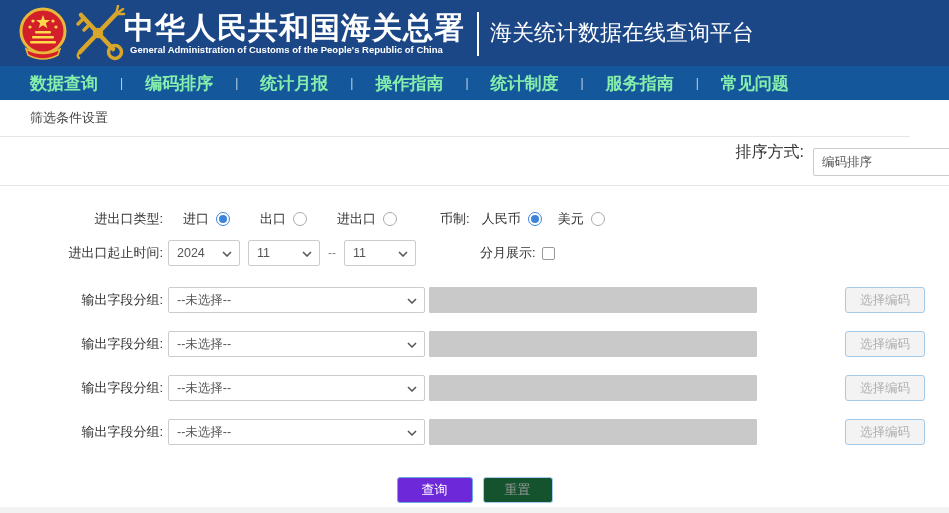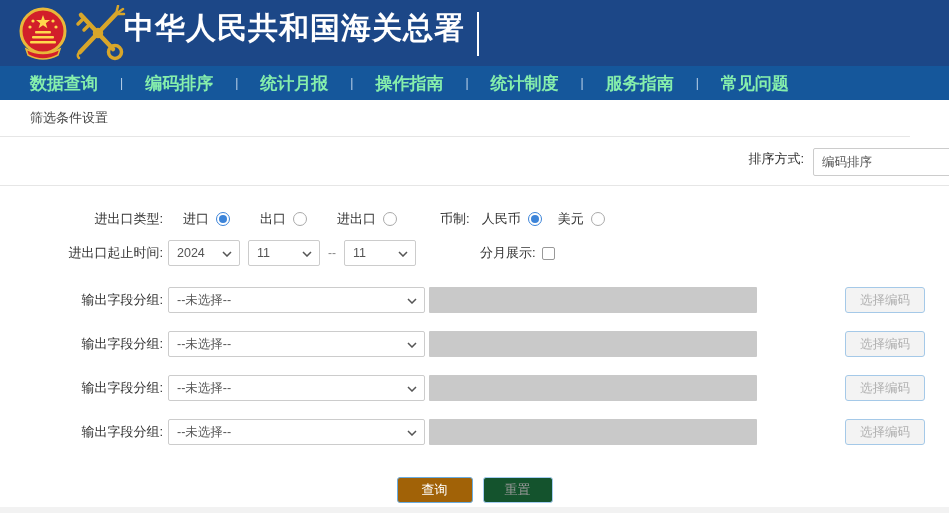--- a/index.html
+++ b/index.html
@@ -20,21 +20,21 @@
   .nav { position:absolute; left:0; top:66px; width:949px; height:34px; background:#15579b; display:flex; align-items:center; padding-left:30px; }
   .nav-item { color:#86efac; font-size:17px; font-weight:bold; cursor:pointer; white-space:nowrap; }
   .nav-sep { color:#bcd2ea; font-size:12px; margin:0 22px; }
 
   
   .section-title-row { position:absolute; left:0; top:100px; width:910px; height:37px; border-bottom:1px solid #e6e6e6; display:flex; align-items:center; padding-left:30px; }
   .section-title { font-size:13px; color:#444; }
 
   
   .sort-row { position:absolute; left:0; top:138px; width:949px; height:48px; border-bottom:1px solid #e6e6e6; }
-  .sort-label { position:absolute; right:145px; top:12px; font-size:13px; color:#333; }
+  .sort-label { position:absolute; right:145px; top:4px; font-size:16px; color:#333; }
   .sort-select { position:absolute; left:813px; top:10px; width:155px; height:28px; border:1px solid #ccc; border-radius:2px; background:#fff; font-size:12.5px; color:#555; line-height:26px; padding-left:8px; }
 
   
   .form-label { position:absolute; left:0; width:163px; text-align:right; font-size:13px; color:#333; line-height:26px; }
   .frow { position:absolute; left:0; width:949px; height:28px; }
   .frow .content { position:absolute; left:183px; top:0; height:26px; display:flex; align-items:center; }
 
   .radio-opt { display:flex; align-items:center; font-size:13px; color:#333; cursor:pointer; }
   .radio-circle { width:14px; height:14px; border:1px solid #aaa; border-radius:50%; margin-left:7px; position:relative; background:#fff; }
   .radio-circle.on { border-color:#3c84d9; }
@@ -44,21 +44,21 @@
   .sel .chev { position:absolute; right:7px; top:10px; }
   .chev polyline { fill:none; stroke:#555; stroke-width:1.5; }
 
   .gray-input { height:26px; background:#c9c9c9; border:none; border-radius:1px; }
   .code-btn { position:absolute; left:845px; top:0; width:80px; height:26px; background:#f3f3f3; border:1px solid #a5c9e8; border-radius:3px; color:#b0b0b0; font-size:12.5px; cursor:default; }
 
   .checkbox { width:13px; height:13px; border:1px solid #999; border-radius:2px; background:#fff; margin-left:6px; cursor:pointer; }
 
   
   .actions { position:absolute; left:0; top:477px; width:949px; display:flex; justify-content:center; gap:10px; }
-  .btn-query { width:76px; height:26px; background:#a16207; color:#fff; border:1px solid #6aace0; border-radius:3px; font-size:13px; cursor:pointer; }
+  .btn-query { width:76px; height:26px; background:#6d28d9; color:#fff; border:1px solid #6aace0; border-radius:3px; font-size:13px; cursor:pointer; }
   .btn-reset { width:70px; height:26px; background:#14532d; color:#999; border:1px solid #a5cdf2; border-radius:3px; font-size:13px; cursor:pointer; }
 
   .footer-strip { position:absolute; left:0; top:507px; width:949px; height:6px; background:#f2f2f2; }
 </style>
 </head>
 <body>
 
 <div class="screen">
 
   <div class="header">
@@ -80,21 +80,23 @@
         <line x1="11" y1="10" x2="43" y2="44" stroke-width="4.5"></line>
         <line x1="14" y1="13" x2="8" y2="19" stroke-width="3.5"></line>
         <line x1="20" y1="19" x2="14" y2="25" stroke-width="3.5"></line>
         <path d="M46 9 l7 -5 M46 9 l2 -8 M46 9 l8 0" stroke-width="2.5" fill="none"></path>
         <path d="M10 47 q-4 3 -1 6" stroke-width="2.5" fill="none"></path>
       </g>
       <circle cx="45" cy="47" r="6.5" fill="none" stroke="#d8a62a" stroke-width="3.5"></circle>
       <circle cx="28" cy="28" r="4" fill="none" stroke="#d8a62a" stroke-width="2.5"></circle>
     </svg>
     <div class="org-cn">中华人民共和国海关总署</div>
+    <div class="org-en">General Administration of Customs of the People's Republic of China</div>
     <div class="hdr-divider"></div>
+    <div class="platform-title">海关统计数据在线查询平台</div>
   </div>
 
   <div class="nav">
     <span class="nav-item">数据查询</span>
     <span class="nav-sep">|</span>
     <span class="nav-item">编码排序</span>
     <span class="nav-sep">|</span>
     <span class="nav-item">统计月报</span>
     <span class="nav-sep">|</span>
     <span class="nav-item">操作指南</span>

